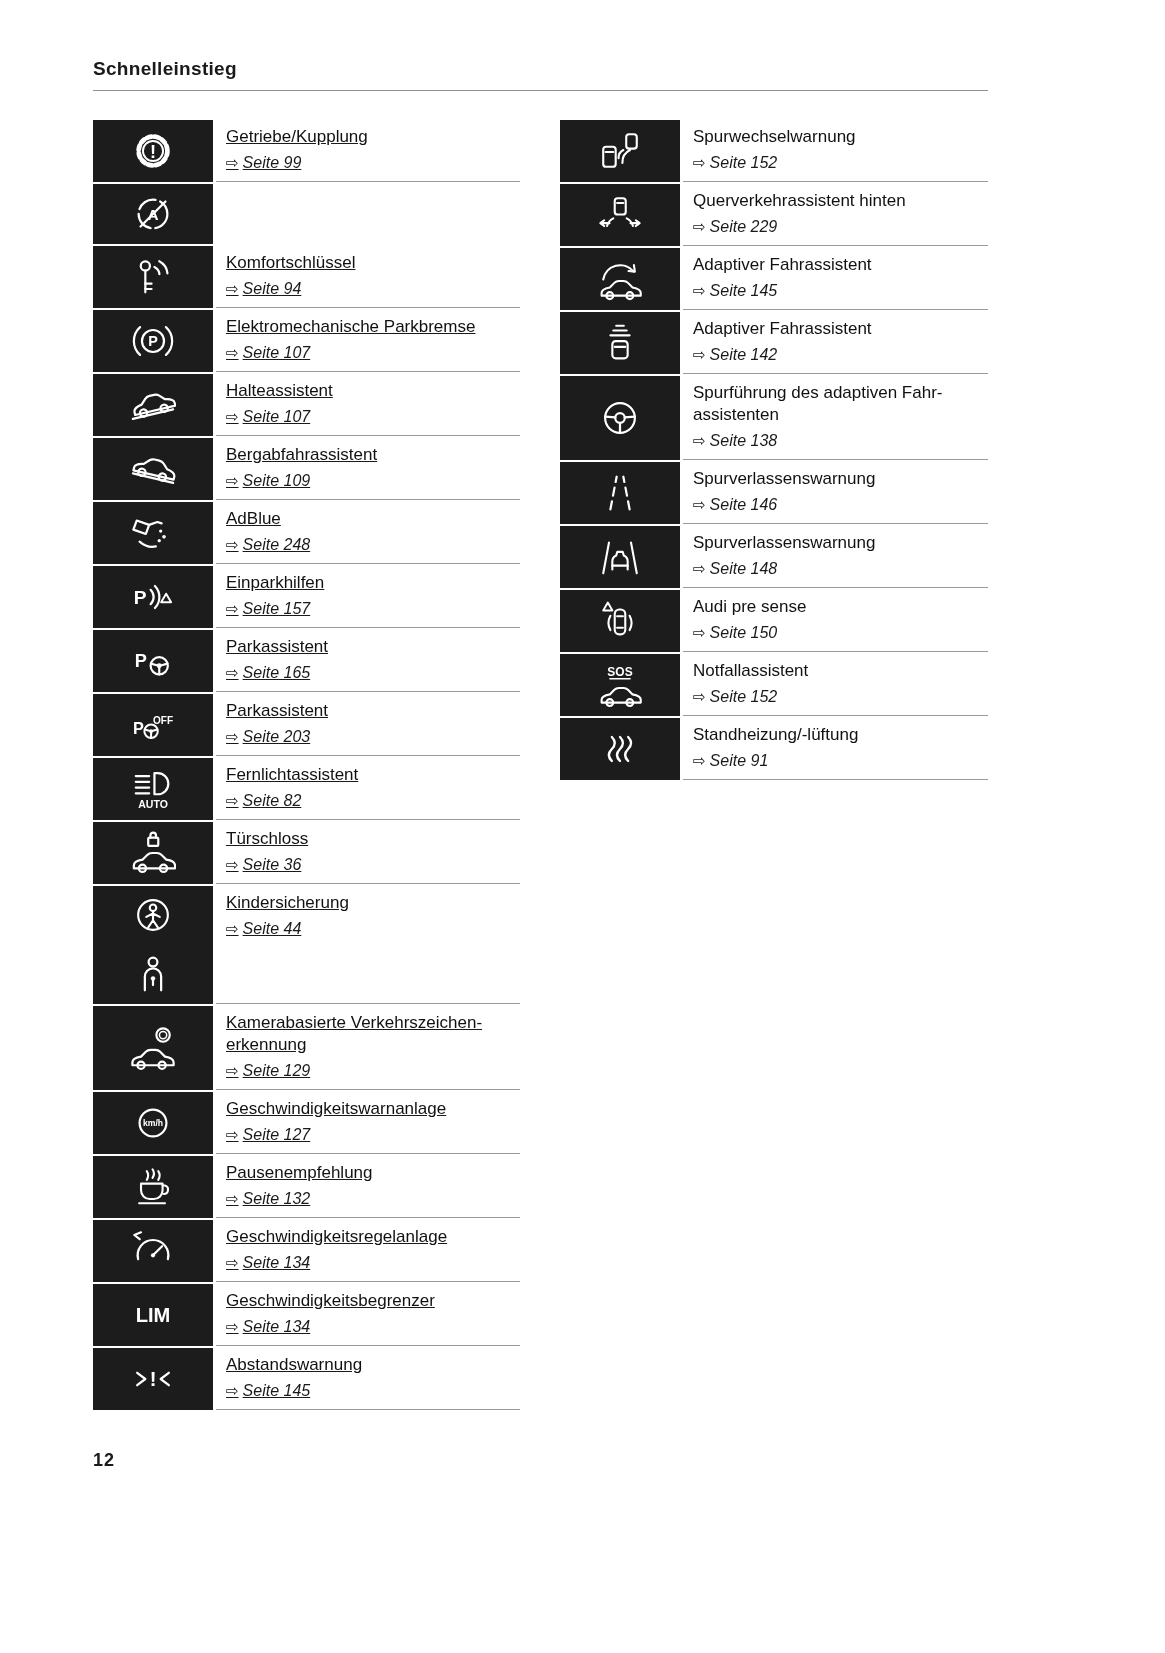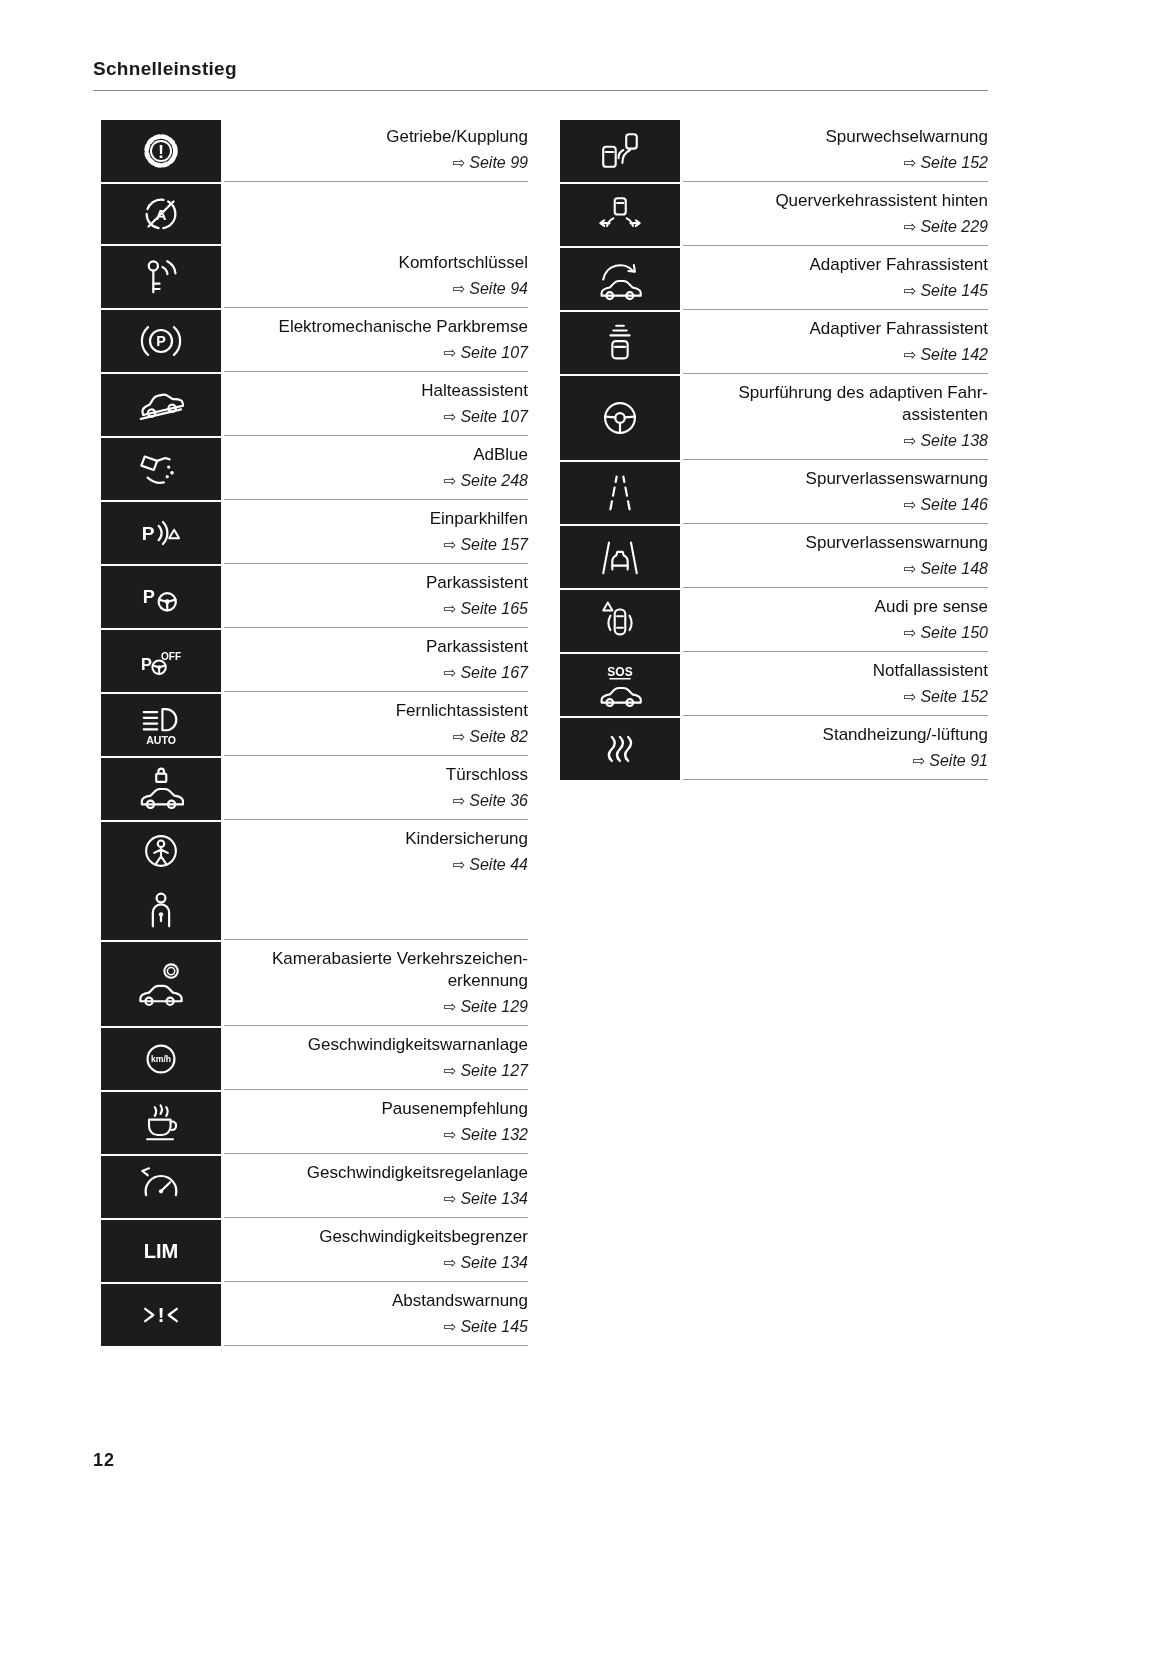--- a/index.html
+++ b/index.html
@@ -1,24 +1,24 @@
 <!DOCTYPE html>
 <html><head>
 <meta charset="utf-8">
 <style>
   * { margin:0; padding:0; box-sizing:border-box; }
   html,body { width:1165px; height:1653px; background:#ffffff;
     font-family:"Liberation Sans","DejaVu Sans",sans-serif; color:#1a1a1a; }
-  .page { position:relative; width:1165px; height:1602px; overflow:hidden;text-align:right; }
+  .page { position:relative; width:1165px; height:1602px; overflow:hidden; }
 
   .doc-header { position:absolute; left:93px; top:58px; font-size:19px; font-weight:bold; letter-spacing:.3px; }
   .header-rule { position:absolute; left:93px; top:90px; width:895px; height:1px; background:#8f8f8f; }
 
   .col { position:absolute; top:120px; }
-  .col-left  { left:101px;  width:427px; }
+  .col-left  { left:93px;  width:427px;text-decoration:underline; }
   .col-right { left:560px; width:428px; }
 
   .row { display:flex; align-items:stretch; min-height:60px; margin-bottom:2px; }
   .icon-cell { flex:0 0 120px; width:120px; background:#1c1c1c;
     display:flex; flex-direction:column; align-items:center; justify-content:center;
     gap:14px; padding:6px 0; }
   .text-cell { flex:1; margin-left:3px; border-bottom:1px solid #9a9a9a; padding:6px 0 7px 10px; }
   .title { font-size:17px; line-height:22px; color:#111; }
   .ref { font-size:16px; line-height:22px; margin-top:4px; }
   .arrow { font-style:normal; margin-right:4px; font-size:15px; }
@@ -382,20 +382,33 @@
           </svg>
         </div>
     <div class="text-cell">
       <div class="title">Halteassistent</div>
       <div class="ref">
         <span class="arrow">⇨</span><span class="seite">Seite 107</span>
       </div>
     </div>
   </div>
 
+  <div class="row">
+    <div class="icon-cell">
+          <svg class="icon" viewBox="0 0 48 48">
+            <use href="#sym-hill-descent"></use>
+          </svg>
+        </div>
+    <div class="text-cell">
+      <div class="title">Bergabfahrassistent</div>
+      <div class="ref">
+        <span class="arrow">⇨</span><span class="seite">Seite 109</span>
+      </div>
+    </div>
+  </div>
 
   <div class="row">
     <div class="icon-cell">
           <svg class="icon" viewBox="0 0 48 48">
             <use href="#sym-adblue"></use>
           </svg>
         </div>
     <div class="text-cell">
       <div class="title">AdBlue</div>
       <div class="ref">
@@ -434,21 +447,21 @@
 
   <div class="row">
     <div class="icon-cell">
           <svg class="icon" viewBox="0 0 48 48">
             <use href="#sym-park-assist-off"></use>
           </svg>
         </div>
     <div class="text-cell">
       <div class="title">Parkassistent</div>
       <div class="ref">
-        <span class="arrow">⇨</span><span class="seite">Seite 167</span>
+        <span class="arrow">⇨</span><span class="seite">Seite 203</span>
       </div>
     </div>
   </div>
 
   <div class="row">
     <div class="icon-cell">
           <svg class="icon" viewBox="0 0 48 48">
             <use href="#sym-high-beam-assist"></use>
           </svg>
         </div>

